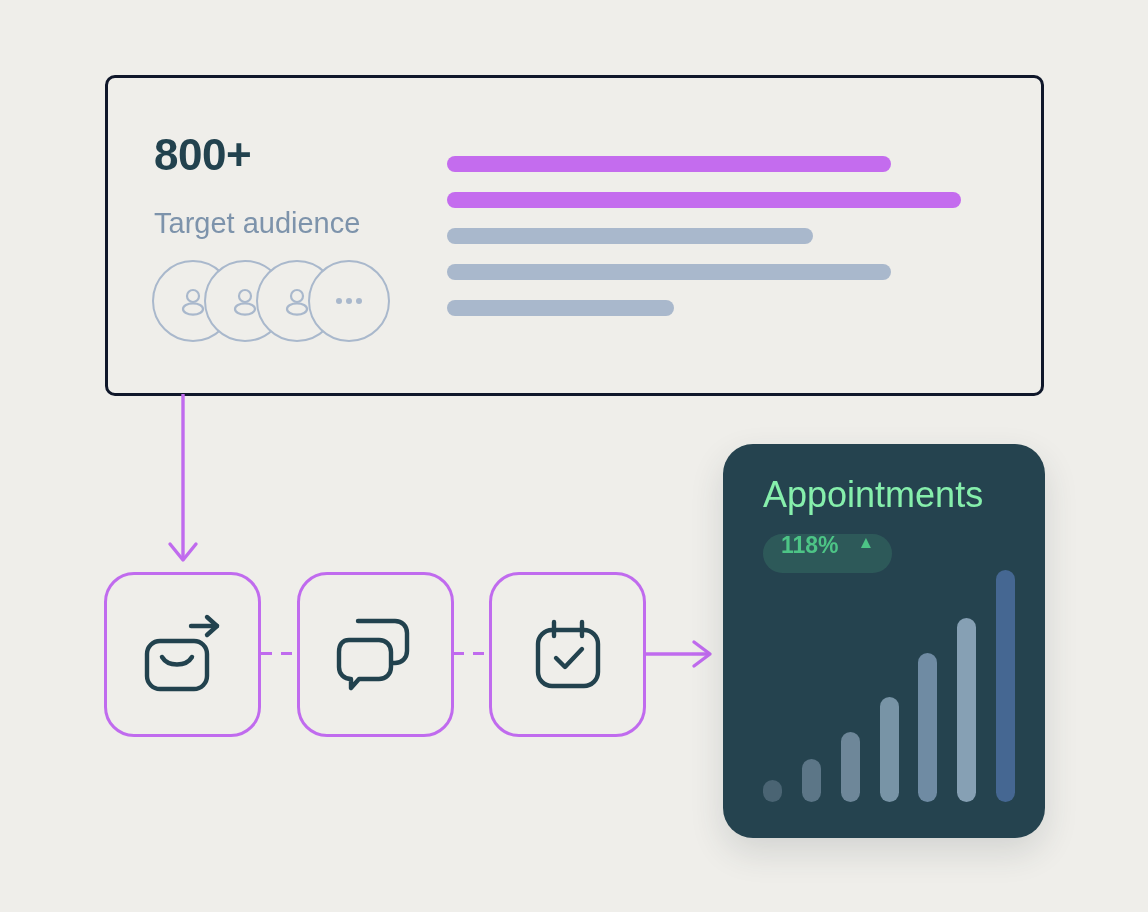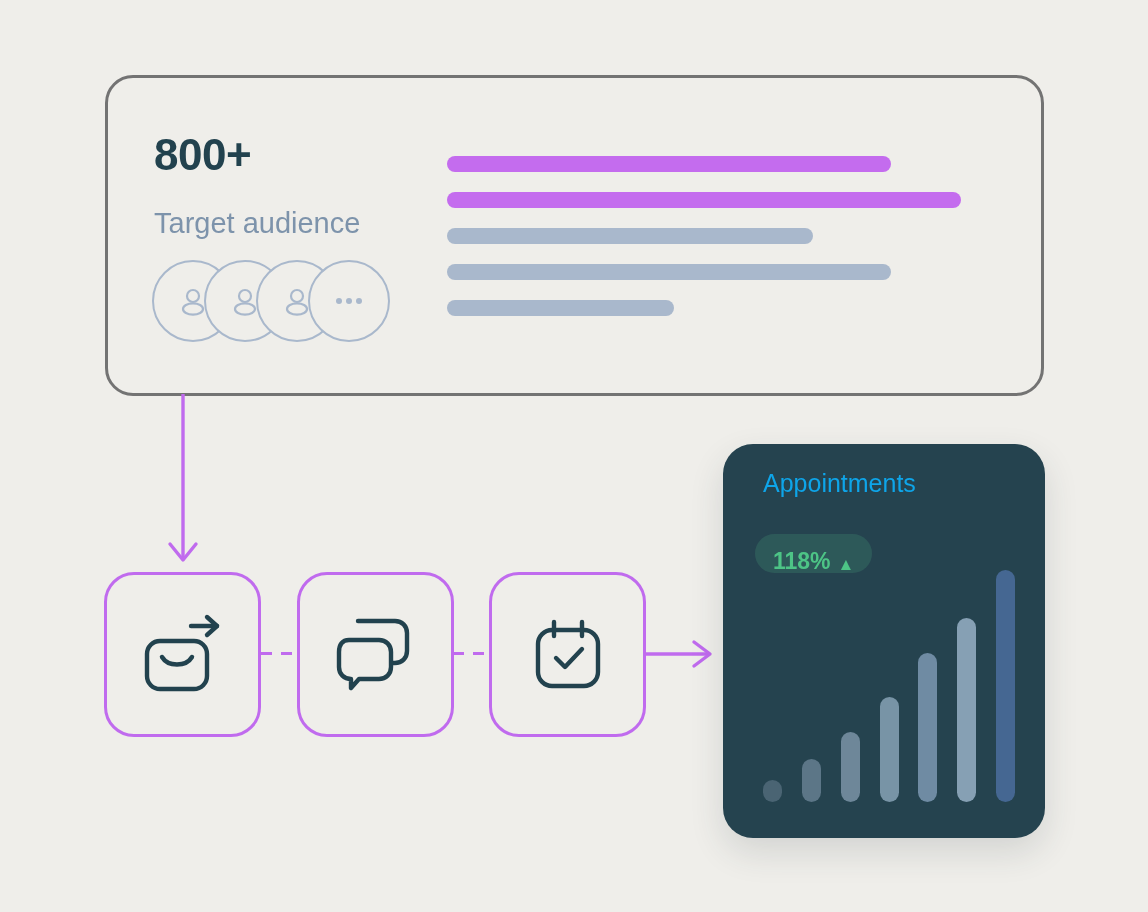--- a/index.html
+++ b/index.html
@@ -21,22 +21,22 @@
     height: 912px;
   }
 
   
   #audience-card {
     position: absolute;
     left: 105px;
     top: 75px;
     width: 939px;
     height: 321px;
-    border: 3px solid #737373;
-    border-radius: 28px;
+    border: 3px solid #0f172a;
+    border-radius: 10px;
     background: #EFEEEA;
     box-sizing: border-box;
   }
   #audience-count {
     position: absolute;
     left: 46px;
     top: 55px;
     font-size: 44px;
     font-weight: bold;
     color: #22424E;
@@ -136,36 +136,36 @@
     width: 322px;
     height: 394px;
     background: #25434F;
     border-radius: 30px;
     box-shadow: 0 14px 34px rgba(40, 55, 65, 0.14);
     overflow: hidden;
   }
   #appointments-title {
     position: absolute;
     left: 40px;
-    top: 27px;
-    font-size: 25px;
-    color: #0ea5e9;
+    top: 33px;
+    font-size: 36px;
+    color: #86efac;
     line-height: 1;
   }
   #appointments-delta-badge {
     position: absolute;
-    left: 32px;
+    left: 40px;
     top: 90px;
     height: 39px;
     padding: 0 18px;
     border-radius: 20px;
     background: rgba(78, 170, 126, 0.22);
     display: flex;
-    align-items: flex-end;
-    gap: 7px;
+    align-items: flex-start;
+    gap: 19px;
     box-sizing: border-box;
   }
   #appointments-delta-value {
     font-size: 23px;
     font-weight: bold;
     color: #4DC486;
     line-height: 1;
   }
   #appointments-delta-arrow {
     font-size: 17px;

